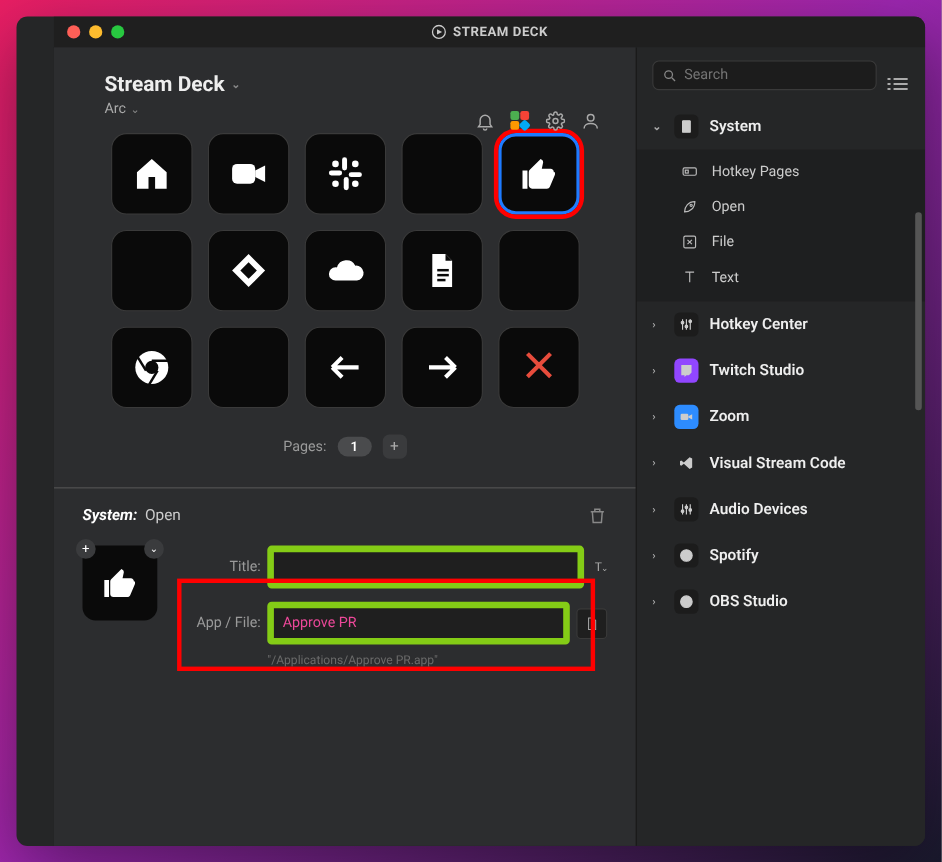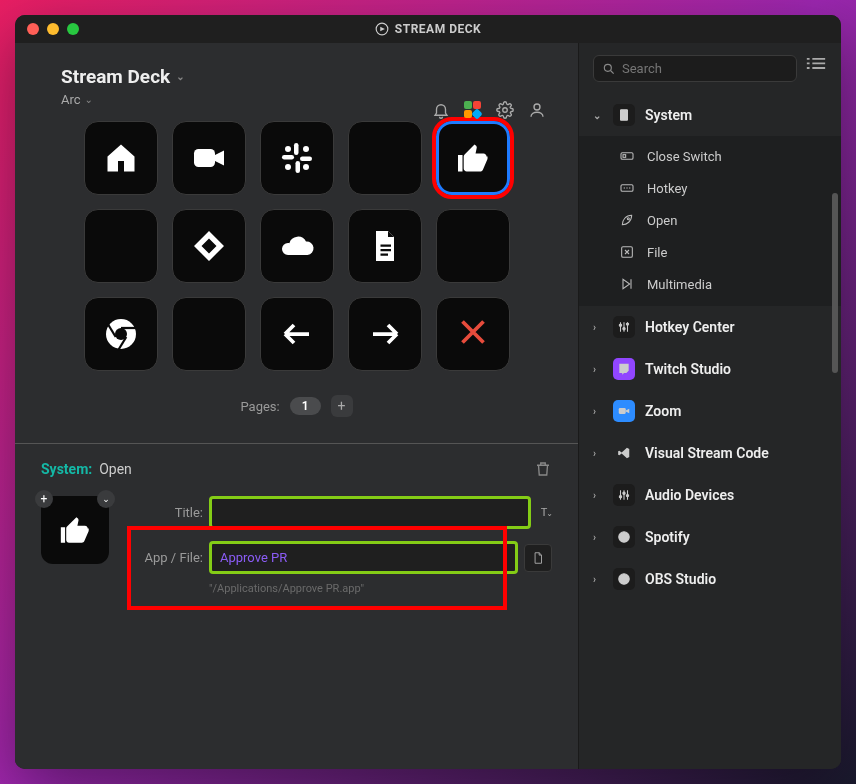--- a/index.html
+++ b/index.html
@@ -8,21 +8,21 @@
     background: linear-gradient(135deg, #E91E63 0%, #9C27B0 50%, #1a1a2e 100%);
     display: flex; align-items: center; justify-content: center;
     overflow: hidden;
   }
   .window {
     width: 826px; height: 754px;
     background: #252627;
     border-radius: 10px;
     box-shadow: 0 20px 60px rgba(0,0,0,0.4);
     overflow: hidden;
-    display: flex; flex-direction: column;
+    display: flex; flex-direction: column; padding-left: 34px;
   }
   .titlebar {
     height: 28px;
     background: #1f1f1f;
     display: flex; align-items: center;
     padding: 0 12px;
     position: relative;
   }
   .traffic-lights { display: flex; gap: 8px; }
   .tl { width: 12px; height: 12px; border-radius: 50%; }
@@ -76,21 +76,21 @@
     margin-top:24px; color:#9a9a9a; font-size:13px;
   }
   .page-pill { background:#4a4b4d; border-radius:10px; padding:2px 12px; color:#fff; font-size:12px; font-weight:600; }
   .page-add { width:22px; height:22px; border-radius:6px; background:#3a3b3d; color:#aaa; display:flex; align-items:center; justify-content:center; font-size:14px; cursor:pointer; }
   .inspector {
     margin-top:26px; border-top:1px solid #555; padding:16px 26px 20px 26px;
     color:#ccc;
   }
   .insp-head { display:flex; align-items:center; justify-content:space-between; }
   .insp-head-left { font-size:14px; }
-  .insp-head-left b { color:#14b8a6; }
+  .insp-head-left b { color:#ffffff;font-style:italic; }
   .trash { width:18px; height:18px; color:#888; cursor:pointer; }
   .insp-body { display:flex; gap:24px; margin-top:18px; align-items:flex-start; }
   .thumb-wrap { position:relative; }
   .thumb {
     width:68px; height:68px; background:#0a0a0a; border-radius:12px;
     display:flex; align-items:center; justify-content:center;
   }
   .thumb svg { width:34px; height:34px; fill:#fff; }
   .thumb-badge {
     position:absolute; top:-6px;
@@ -98,36 +98,36 @@
     background:#3a3b3d; color:#fff; font-size:12px;
     display:flex; align-items:center; justify-content:center;
     cursor:pointer;
   }
   .thumb-badge.plus { left:-6px; }
   .thumb-badge.caret { right:-6px; font-size:9px; }
   .fields { flex:1; display:flex; flex-direction:column; gap:12px; }
   .field-row { display:flex; align-items:center; gap:6px; }
   .field-row label { width:70px; text-align:right; font-size:13px; color:#9a9a9a; }
   .field-row input[type=text] {
-    flex:1; background:#1f1f1f; border:3px solid #84cc16; border-radius:4px;
-    padding:6px 8px; color:#8b5cf6; font-size:13px;
+    flex:1; background:#1f1f1f; border:6px solid #84cc16; border-radius:4px;
+    padding:6px 8px; color:#ec4899; font-size:13px;
   }
   .t-style { font-size:11px; color:#aaa; letter-spacing:-1px; margin-left:4px; cursor:pointer; }
   .file-btn {
     width:28px; height:28px; background:#1f1f1f; border:1px solid #3a3a3a; border-radius:4px;
     display:flex; align-items:center; justify-content:center; color:#aaa; cursor:pointer;
   }
   .help-path { font-size:11px; color:#6a6a6a; padding-left:76px; margin-top:-4px; }
   .red-outline-appfile {
     position:absolute;
     border:4px solid #ff0000;
     pointer-events:none;
   }
   
-  .search-row { display:flex; align-items:flex-start; gap:8px; padding:12px 14px; }
+  .search-row { display:flex; align-items:flex-end; gap:8px; padding:12px 14px; }
   .search-box {
     flex:1; display:flex; align-items:center; gap:6px;
     background:#1c1c1c; border:1px solid #3a3a3a; border-radius:6px;
     padding:5px 8px; color:#888;
   }
   .search-box input { flex:1; background:transparent; border:none; outline:none; color:#ccc; font-size:13px; }
   .list-toggle { width:22px; height:14px; cursor:pointer; color:#aaa; }
   .cat-list { flex:1; overflow:auto; }
   .cat {
     display:flex; align-items:center; gap:10px;
@@ -372,49 +372,41 @@
               </svg>
             </span>
           <span>System</span>
         </div>
         <div class="sub-items">
           <div class="sub-item">
             <svg viewBox="0 0 24 24">
                 <rect x="3" y="7" width="18" height="10" rx="2"></rect>
                 <rect x="6" y="10" width="4" height="4"></rect>
               </svg>
-            <span>Close Switch</span>
-          </div>
-          <div class="sub-item">
-            <svg viewBox="0 0 24 24">
-                <rect x="3" y="7" width="18" height="10" rx="2"></rect>
-                <path d="M7 12h2M11 12h2M15 12h2"></path>
-              </svg>
-            <span>Hotkey</span>
+            <span>Hotkey Pages</span>
           </div>
           <div class="sub-item">
             <svg viewBox="0 0 24 24">
                 <path d="M5 19c0-7 5-14 14-14-0 9-7 14-14 14z"></path>
                 <circle cx="14" cy="10" r="1.5"></circle>
               </svg>
             <span>Open</span>
           </div>
           <div class="sub-item">
             <svg viewBox="0 0 24 24">
                 <rect x="4" y="4" width="16" height="16" rx="2"></rect>
                 <path d="M9 9l6 6M15 9l-6 6"></path>
               </svg>
             <span>File</span>
           </div>
           <div class="sub-item">
             <svg viewBox="0 0 24 24">
-                <path d="M6 5v14l10-7z"></path>
-                <path d="M18 5v14"></path>
-              </svg>
-            <span>Multimedia</span>
+                <path d="M6 5h12M12 5v14"></path>
+              </svg>
+            <span>Text</span>
           </div>
         </div>
 
         <div class="cat">
           <span class="chevron">›</span>
           <span class="cat-icon">
               <svg viewBox="0 0 24 24" fill="none" stroke="#ccc" stroke-width="1.8">
                 <path d="M6 4v16M12 4v16M18 4v16"></path>
                 <circle cx="6" cy="9" r="2" fill="#ccc"></circle>
                 <circle cx="12" cy="15" r="2" fill="#ccc"></circle>

